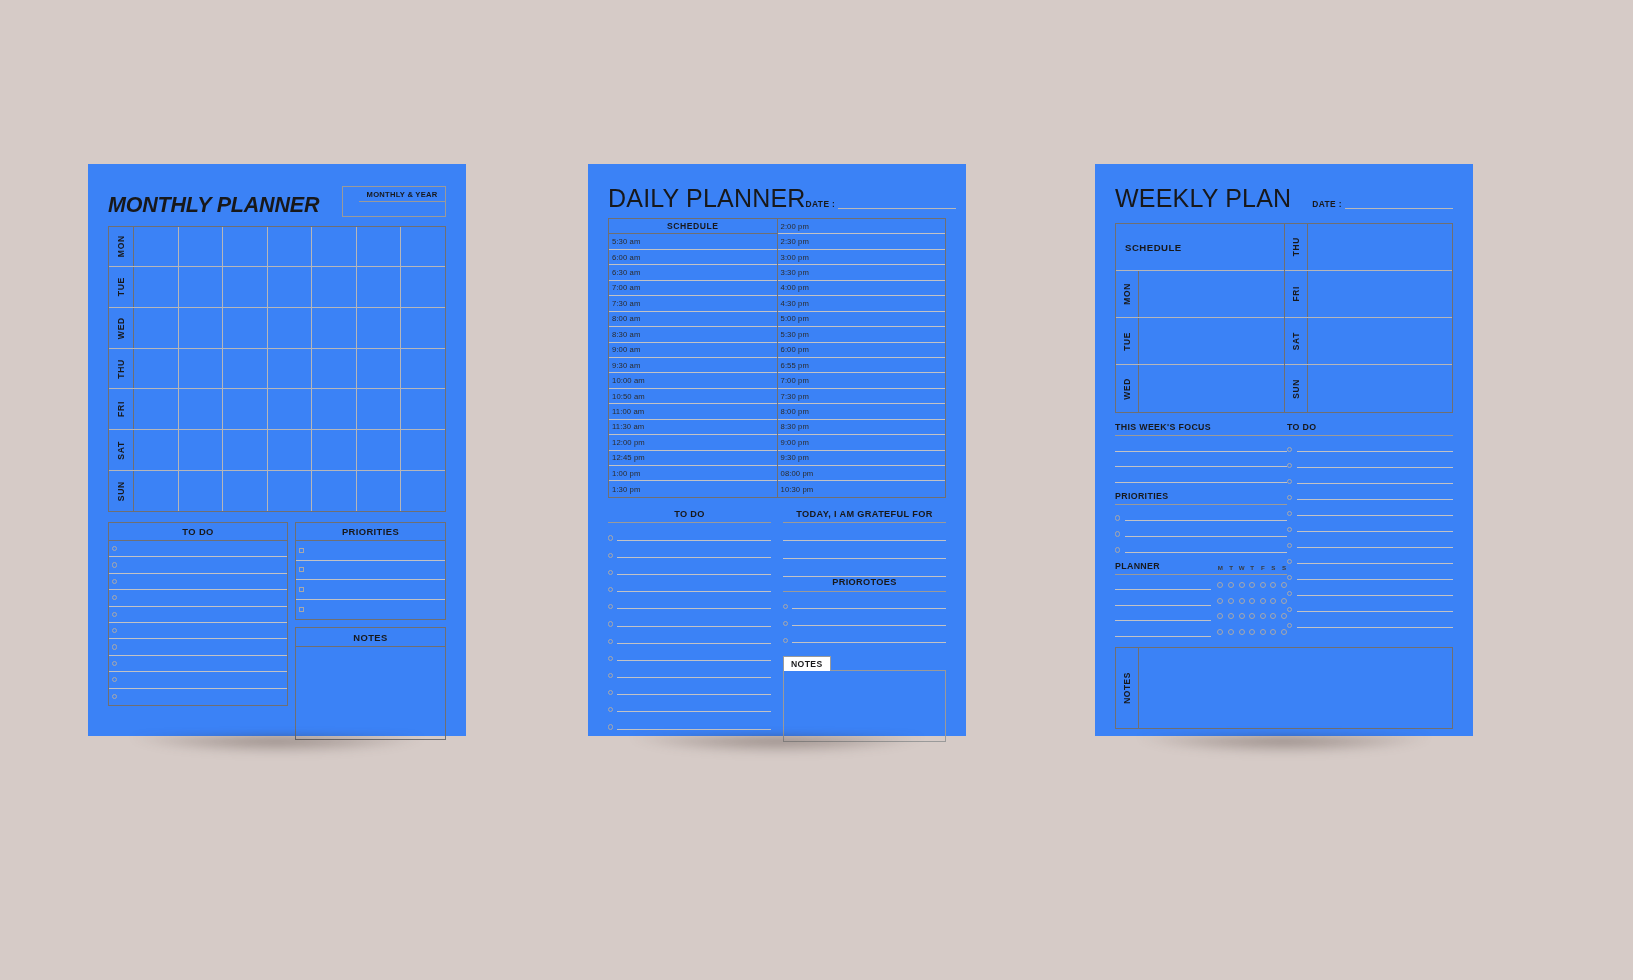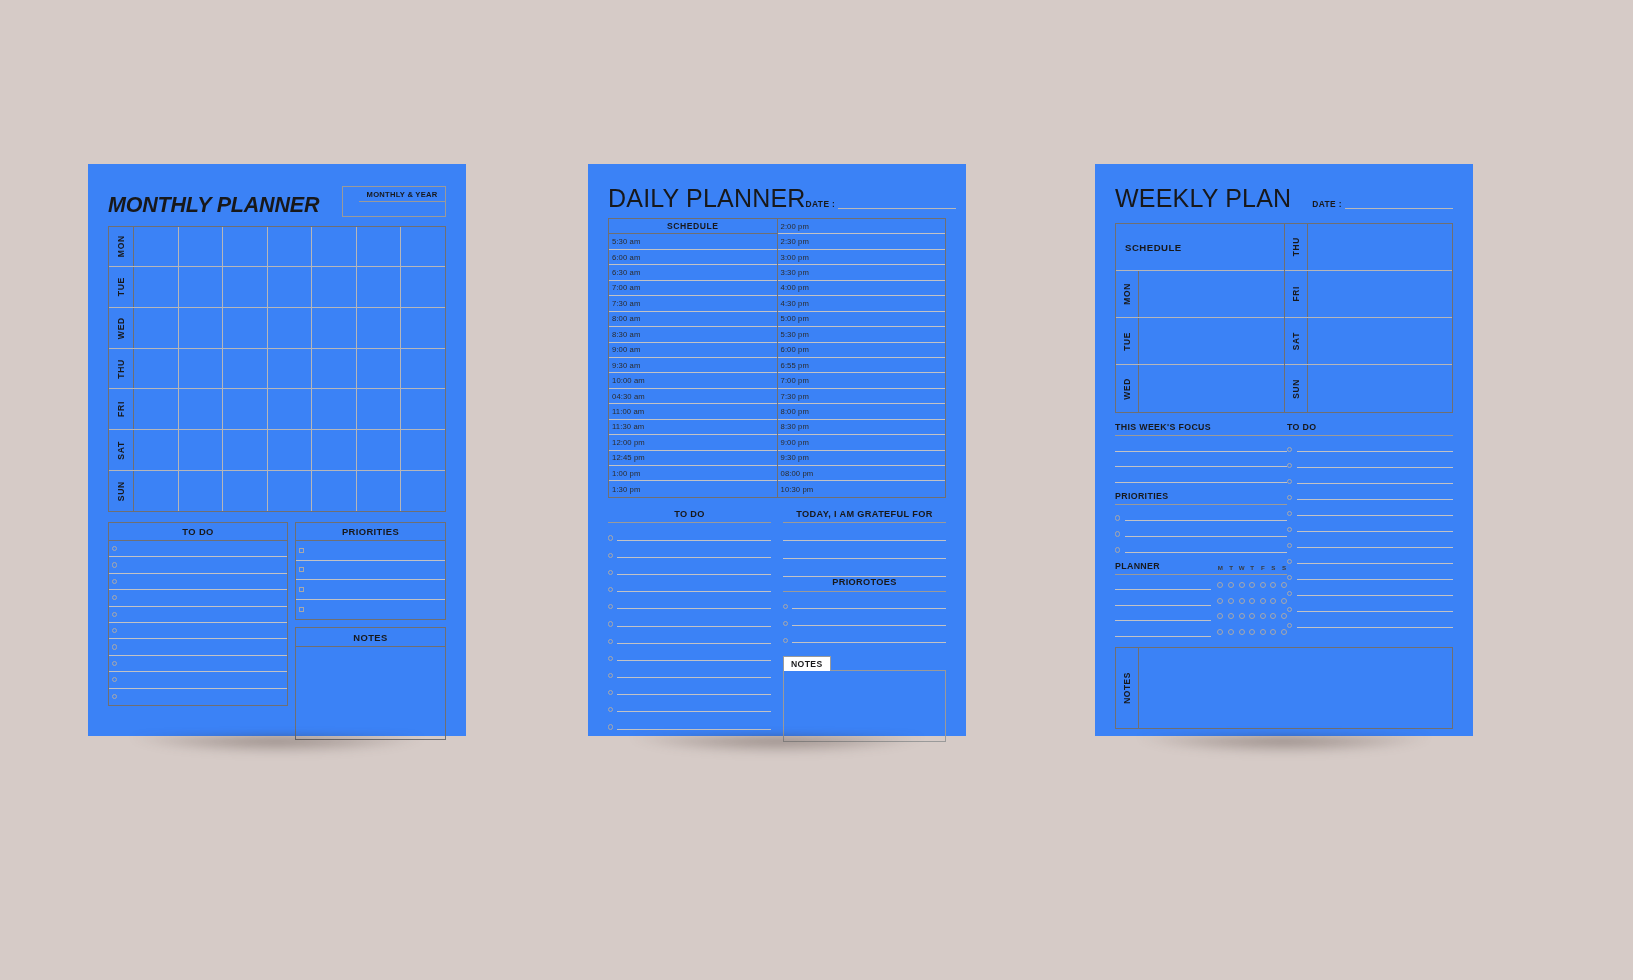--- a/index.html
+++ b/index.html
@@ -403,21 +403,21 @@
             <div class="sched-cell">5:30 am</div>
             <div class="sched-cell">6:00 am</div>
             <div class="sched-cell">6:30 am</div>
             <div class="sched-cell">7:00 am</div>
             <div class="sched-cell">7:30 am</div>
             <div class="sched-cell">8:00 am</div>
             <div class="sched-cell">8:30 am</div>
             <div class="sched-cell">9:00 am</div>
             <div class="sched-cell">9:30 am</div>
             <div class="sched-cell">10:00 am</div>
-            <div class="sched-cell">04:30 am</div>
+            <div class="sched-cell">10:50 am</div>
             <div class="sched-cell">11:00 am</div>
             <div class="sched-cell">11:30 am</div>
             <div class="sched-cell">12:00 pm</div>
             <div class="sched-cell">12:45 pm</div>
             <div class="sched-cell">1:00 pm</div>
             <div class="sched-cell">1:30 pm</div>
           </div>
         <div class="sched-col" id="daily-sched-right">
             <div class="sched-cell">2:00 pm</div>
             <div class="sched-cell">2:30 pm</div>

